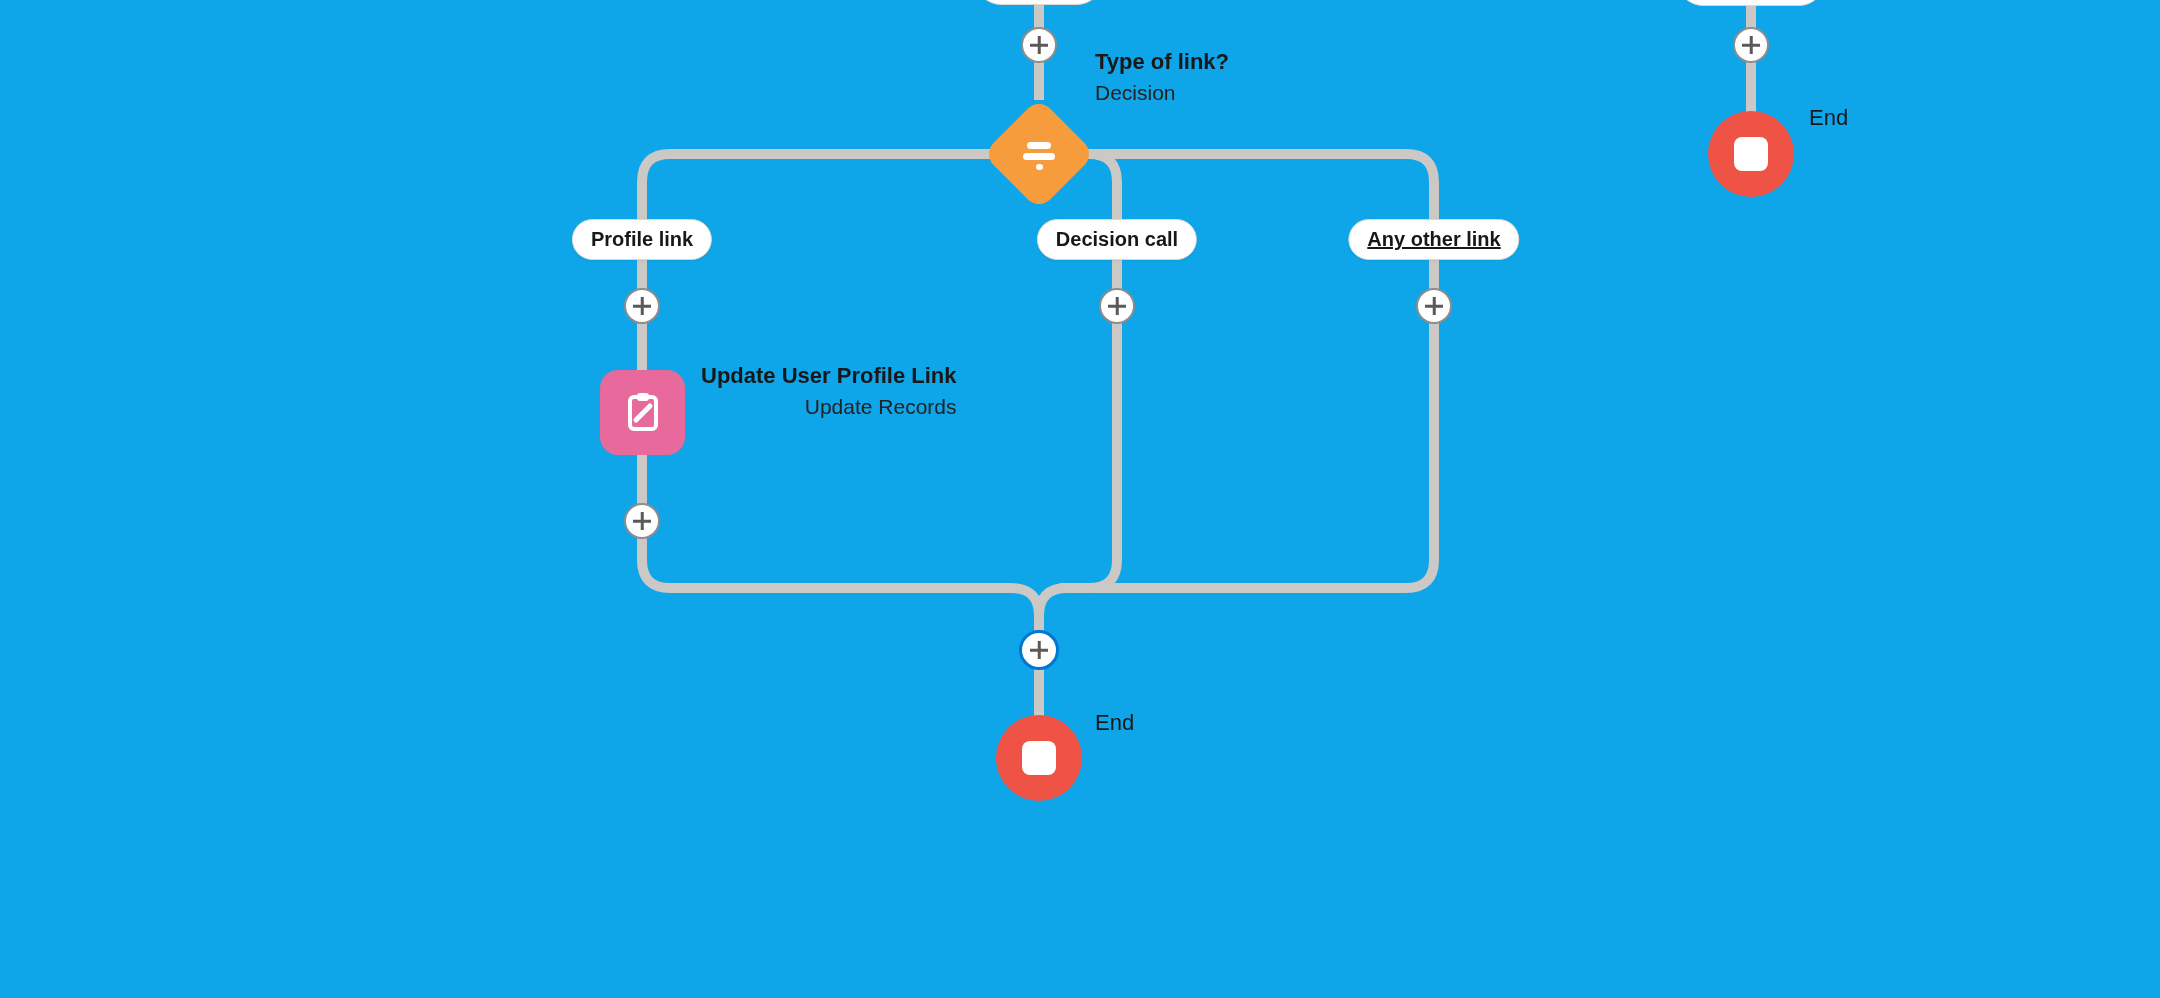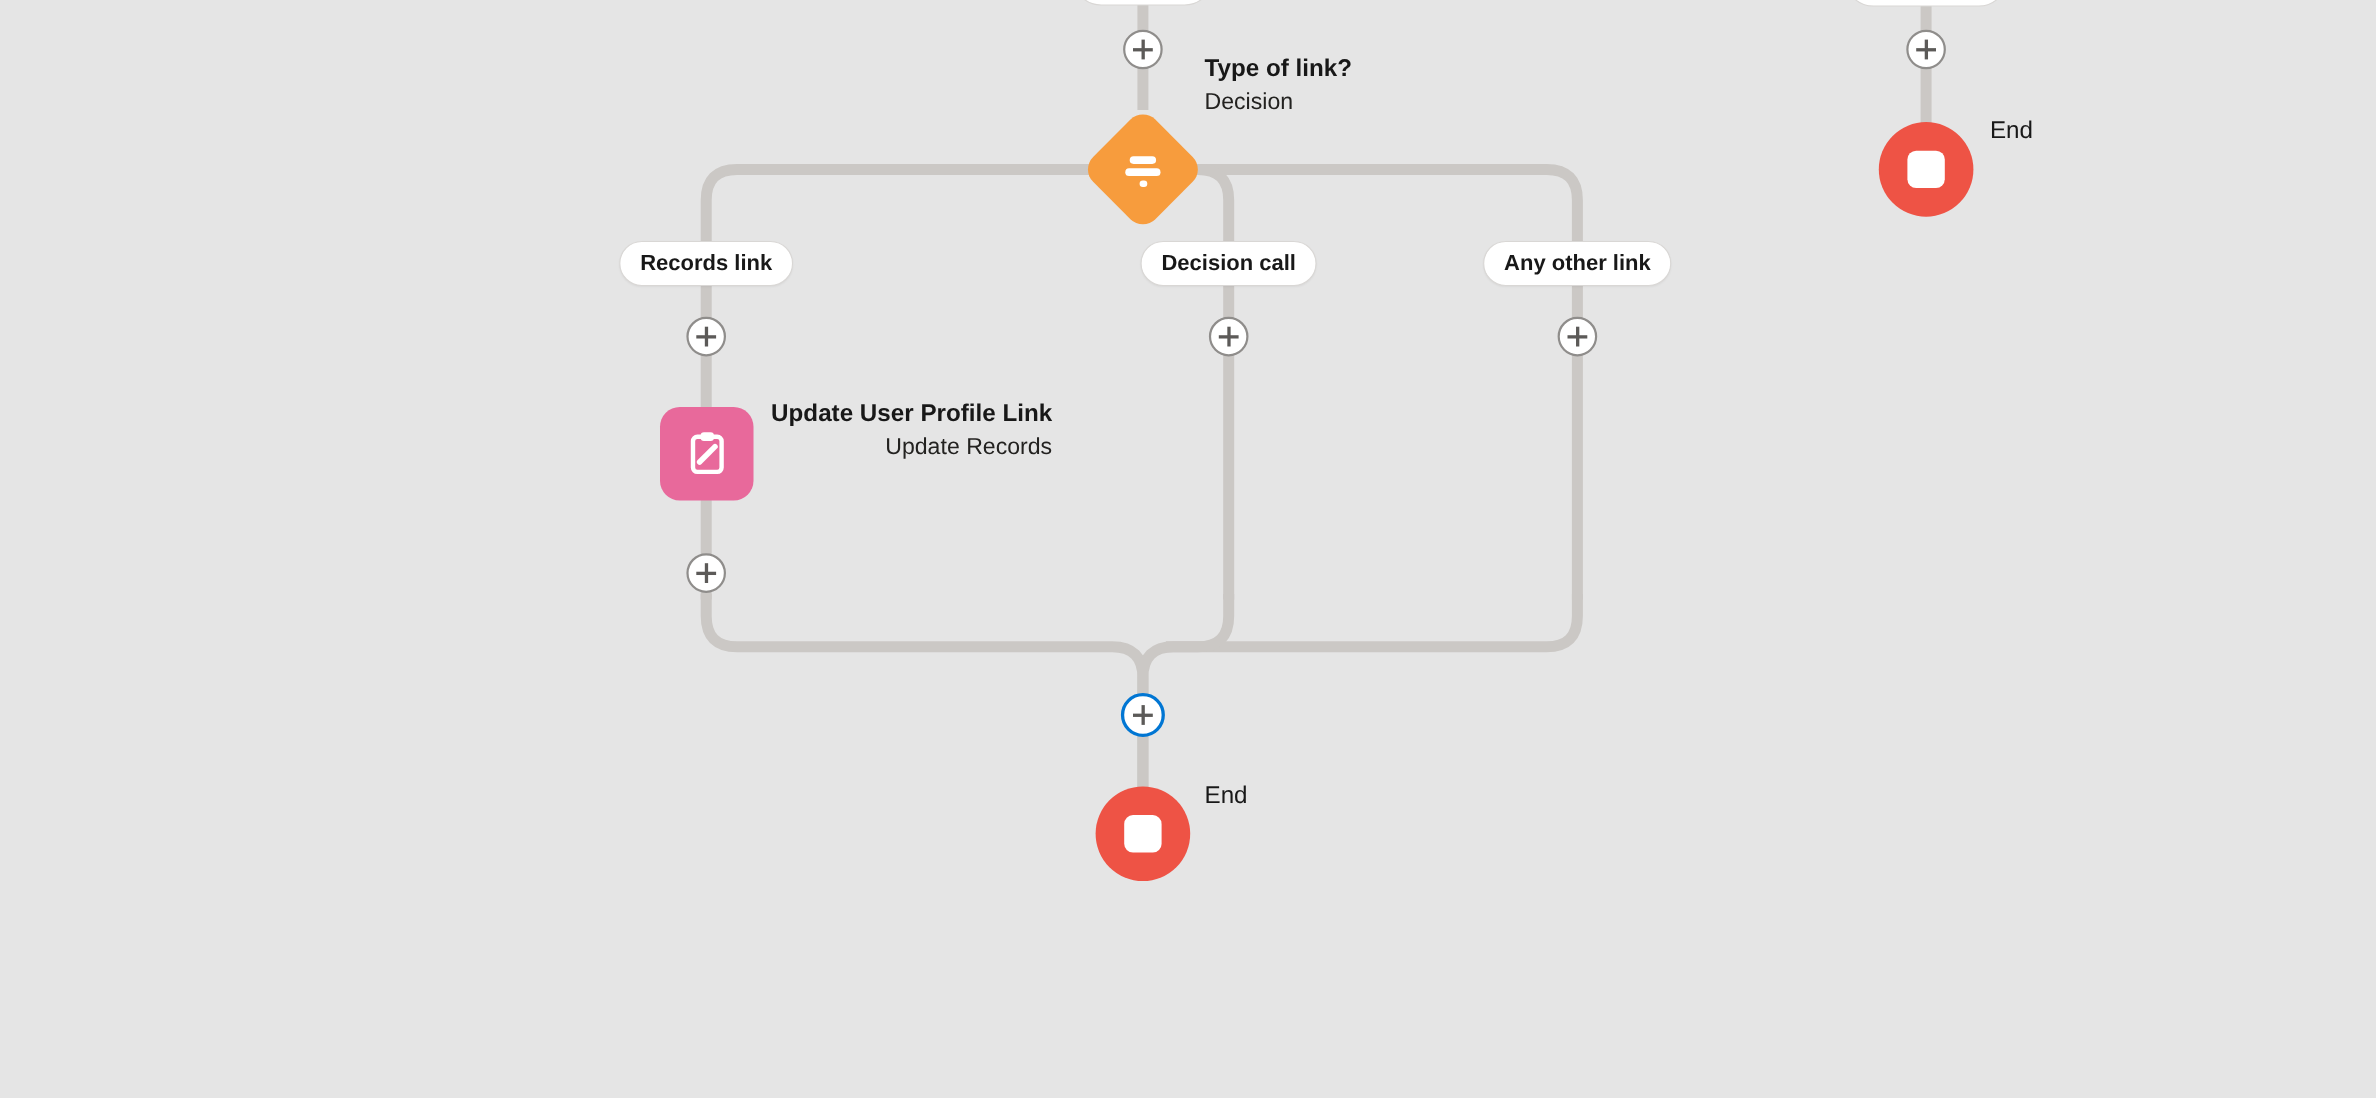--- a/index.html
+++ b/index.html
@@ -2,21 +2,21 @@
 <html style="--connector: #cbc8c5; --decision-orange: #F79C3D; --update-pink: #E8699B; --end-red: #EE5345; --highlight-blue: #0176D3; --text-primary: #181818; --plus-border: #8f8d8b; --plus-glyph: #5c5a58; --pill-border: #d9d7d5;"><head>
 <meta charset="utf-8">
 <style>
   html,body{margin:0;padding:0;}
   body{
     width:2160px;height:998px;
     background:#ffffff;
     font-family:"Liberation Sans",sans-serif;
     overflow:hidden;position:relative;
   }
-  .canvas{position:absolute;inset:0;background:#e5e5e5;}
+  .canvas{position:absolute;inset:0;background:#0ea5e9;}
 
   svg.connectors{position:absolute;left:0;top:0;}
   svg.connectors path{fill:none;stroke:var(--connector);stroke-width:10;}
 
   .plus-btn{
     position:absolute;width:36px;height:36px;border-radius:50%;
     background:#fff;border:2px solid var(--plus-border);
     box-sizing:border-box;display:flex;align-items:center;justify-content:center;
     cursor:pointer;
   }
@@ -111,23 +111,23 @@
         <rect x="6" y="21" width="32" height="7" rx="3.5" fill="#fff"></rect>
         <rect x="19" y="32" width="7" height="6" rx="3" fill="#fff"></rect>
       </svg>
     </span>
   </div>
   <div class="node-label" style="left:1095px;top:50px;">
     <span class="node-title">Type of link?</span>
     <span class="node-subtitle">Decision</span>
   </div>
 
-  <div class="pill" style="left:642px;top:219px;">Records link</div>
+  <div class="pill" style="left:642px;top:219px;">Profile link</div>
   <div class="pill" style="left:1117px;top:219px;">Decision call</div>
-  <div class="pill" style="left:1434px;top:219px;">Any other link</div>
+  <div class="pill" style="left:1434px;top:219px;text-decoration:underline;">Any other link</div>
 
   <div class="square-icon" style="left:600px;top:370px;">
     <span style="display:flex;">
       <svg width="48" height="48" viewBox="0 0 48 48">
         <rect x="11" y="8" width="26" height="32" rx="4" fill="none" stroke="#fff" stroke-width="4"></rect>
         <rect x="18" y="4" width="12" height="8" rx="3" fill="#fff"></rect>
         <line x1="17" y1="31" x2="31" y2="17" stroke="#fff" stroke-width="5" stroke-linecap="round"></line>
       </svg>
     </span>
   </div>

